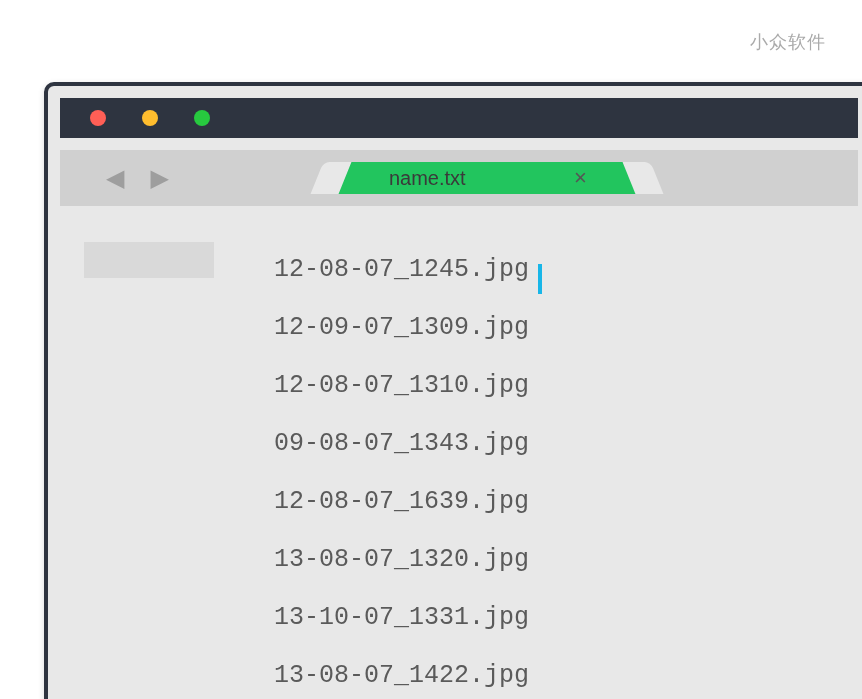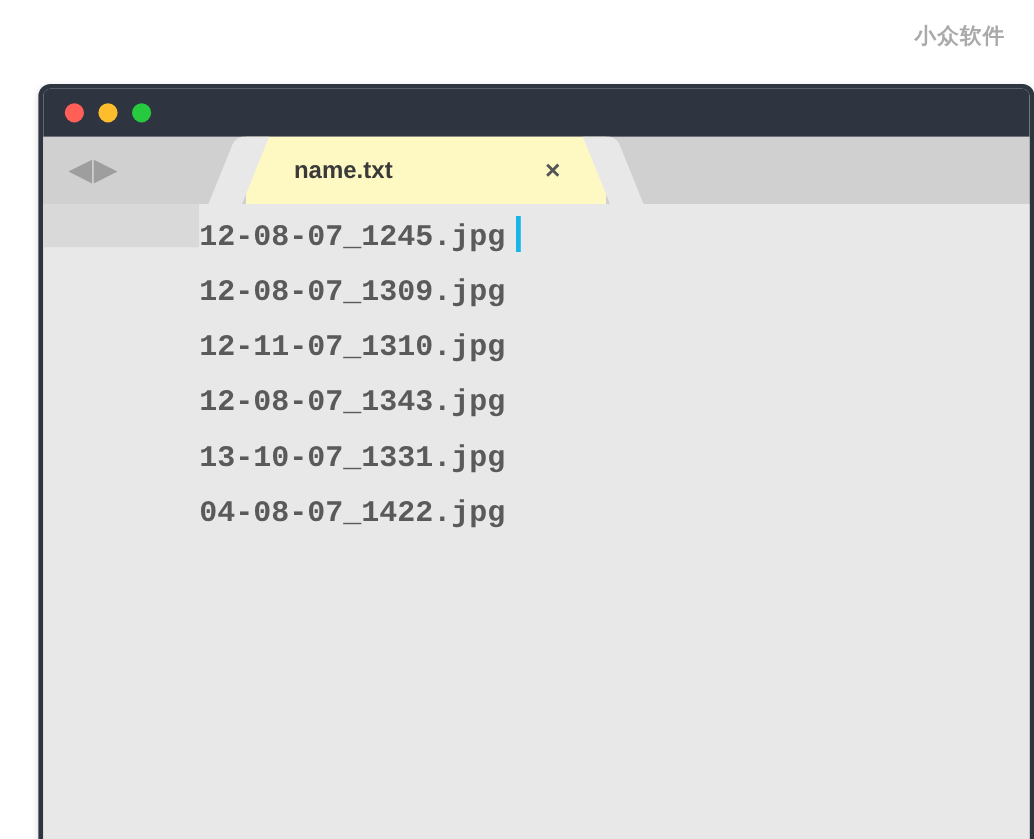--- a/index.html
+++ b/index.html
@@ -1,15 +1,15 @@
 <!DOCTYPE html>
 <html><head>
 <meta charset="utf-8">
 <style>
-  * { margin: 0; padding: 0; box-sizing: border-box; font-weight: bold; }
+  * { margin: 12px; padding: 0; box-sizing: border-box; }
   html, body { width: 862px; height: 699px; overflow: hidden; font-family: -apple-system, BlinkMacSystemFont, "Segoe UI", sans-serif; background: #fff; }
   .watermark { position: absolute; top: 18px; right: 24px; font-size: 18px; color: #aaa; letter-spacing: 1px; }
   .window {
     position: absolute;
     top: 70px;
     left: 32px;
     width: 830px;
     border: 4px solid #2e3440;
     border-radius: 10px;
     overflow: hidden;
@@ -44,21 +44,21 @@
     color: #9e9e9e;
     font-size: 24px;
     user-select: none;
   }
   .nav-arrows span { line-height: 1; }
   .tab-spacer { width: 90px; }
   .tab {
     position: relative;
     display: flex;
     align-items: center;
-    background: #fef9c3;
+    background: #22c55e;
     padding: 0 30px 0 40px;
     font-size: 20px;
     color: #3a3a3a;
     min-width: 300px;
   }
   .tab::before, .tab::after {
     content: "";
     position: absolute;
     bottom: 0;
     width: 28px;
@@ -145,20 +145,22 @@
 
   <div class="editor-area">
     <div>
       <div class="gutter"></div>
     </div>
     <div class="content">
       <div class="line">
         <div class="cursor"></div>
         <span>12-08-07_1245.jpg</span>
       </div>
-      <div class="line"><span>12-08-07_1309.jpg</span></div>
-      <div class="line"><span>12-11-07_1310.jpg</span></div>
-      <div class="line"><span>12-08-07_1343.jpg</span></div>
+      <div class="line"><span>12-09-07_1309.jpg</span></div>
+      <div class="line"><span>12-08-07_1310.jpg</span></div>
+      <div class="line"><span>09-08-07_1343.jpg</span></div>
+      <div class="line"><span>12-08-07_1639.jpg</span></div>
+      <div class="line"><span>13-08-07_1320.jpg</span></div>
       <div class="line"><span>13-10-07_1331.jpg</span></div>
-      <div class="line"><span>04-08-07_1422.jpg</span></div>
+      <div class="line"><span>13-08-07_1422.jpg</span></div>
     </div>
   </div>
 </div>
 
 </body></html>

